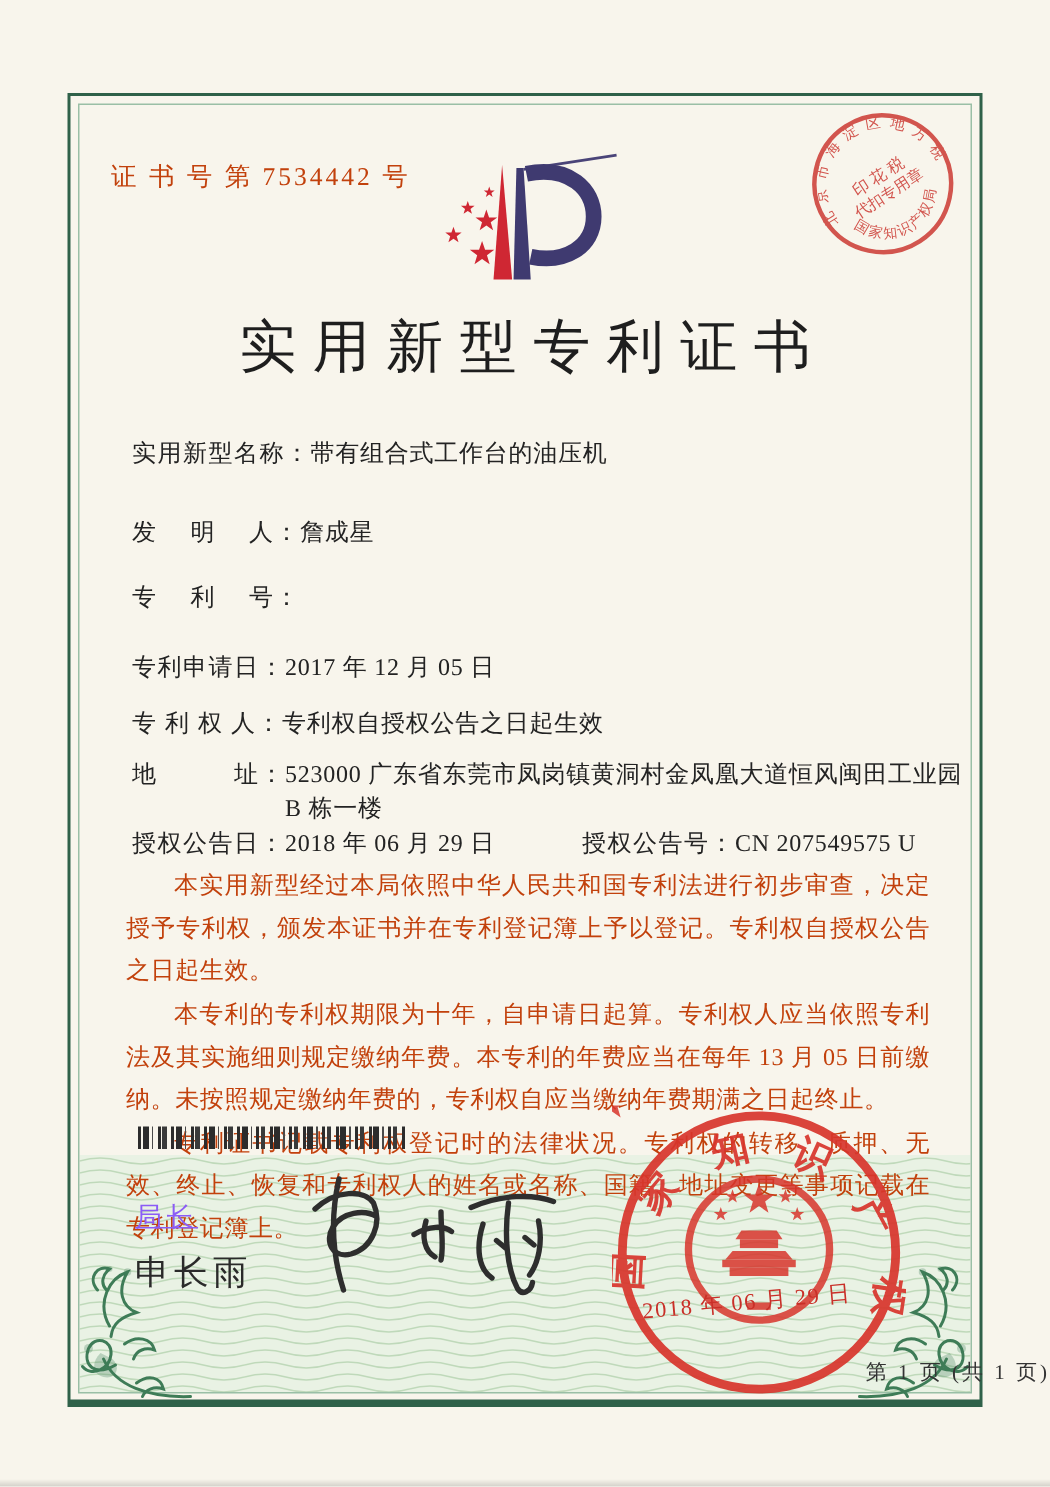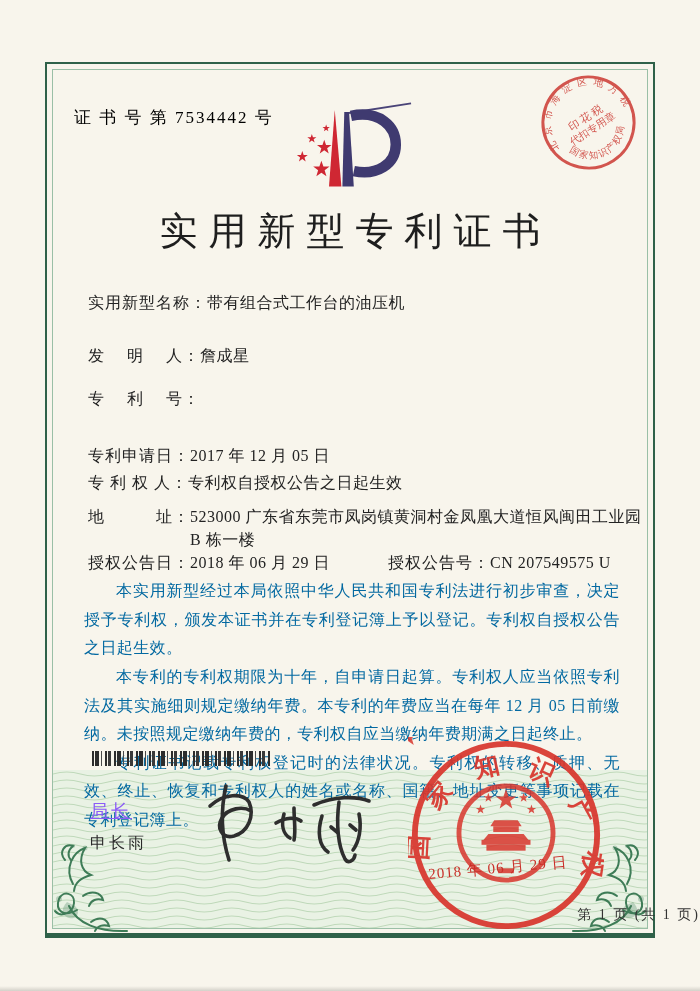--- a/index.html
+++ b/index.html
@@ -11,49 +11,49 @@
     color:#262626;
   }
   .page::after{ content:""; position:absolute; left:0; right:0; bottom:0; height:5px;
     background:linear-gradient(to bottom, rgba(0,0,0,0), rgba(0,0,0,.15)); }
   
   .border-outer { position:absolute; left:45px; top:62px; width:610px; height:876px;
     border:2px solid #2f6149; border-bottom-width:5px; }
   .border-inner { position:absolute; left:52px; top:69px; width:596px; height:860px;
     border:1px solid #9abfa6; }
   
-  .cert-no { position:absolute; left:74px; top:106px; font-size:17px; letter-spacing:2px; color:#000000; }
+  .cert-no { position:absolute; left:74px; top:106px; font-size:17px; letter-spacing:2px; color:#c2410c; }
   .logo { position:absolute; left:288px; top:100px; width:124px; height:106px; }
   .title { position:absolute; left:0; top:206px; width:100%; text-align:center;
     font-size:38px; letter-spacing:11px; color:#1e1e1e; text-indent:11px; }
   
   .row { position:absolute; left:88px; font-size:16px; color:#232323; display:flex; line-height:1.45; }
   .row .lbl { white-space:pre; letter-spacing:1px; flex:none; }
   .row .val { letter-spacing:.5px; }
-  .r1{top:291px} .r2{top:344px} .r3{top:387px} .r4{top:444px} .r5{top:471px}
+  .r1{top:291px} .r2{top:344px} .r3{top:387px} .r4{top:434px} .r5{top:471px}
   .r6{top:505px} .r6 .val{width:452px;}
   .r7{top:551px} .r8{top:551px; left:388px;}
   
   .body-text { position:absolute; left:84px; top:577px; width:536px;
-    font-size:16px; line-height:1.79; color:#0369a1; }
+    font-size:16px; line-height:1.79; color:#c2410c; }
   .body-text p { text-indent:2em; letter-spacing:.4px; text-align:justify; }
   
   .barcode { position:absolute; left:92px; top:751px; width:178px; height:15px;
     background:
       repeating-linear-gradient(90deg,#2c2c2c 0 2px, rgba(0,0,0,0) 2px 3px,
         #2c2c2c 3px 7px, rgba(0,0,0,0) 7px 9px,
         #4a4a4a 9px 10px, rgba(0,0,0,0) 10px 13px,
         #2c2c2c 13px 15px, rgba(0,0,0,0) 15px 16px,
         #3a3a3a 16px 19px, rgba(0,0,0,0) 19px 22px); }
   
   .wave-zone { position:absolute; left:53px; top:770px; width:594px; height:159px; }
   
   .signer-title { position:absolute; left:90px; top:799px; font-size:18px; letter-spacing:3px; color:#8b5cf6;
     font-family:"Liberation Sans","DejaVu Sans",sans-serif;text-decoration:underline; }
-  .signer-name  { position:absolute; left:90px; top:833px; font-size:16px; letter-spacing:3px; color:#2a2a2a;
+  .signer-name  { position:absolute; left:90px; top:833px; font-size:23px; letter-spacing:3px; color:#2a2a2a;
     font-family:"Liberation Sans","DejaVu Sans",sans-serif; }
   .signature { position:absolute; left:198px; top:772px; width:178px; height:100px; }
   
   .seal { position:absolute; left:408px; top:737px; width:196px; height:196px; opacity:.92; }
   .seal-date { position:absolute; left:428px; top:858px; width:160px; font-size:15px; letter-spacing:1px;
     color:#c92f28; transform:rotate(-5deg); white-space:nowrap; }
   .tax-stamp { position:absolute; left:539px; top:73px; width:99px; height:99px;
     transform:rotate(-33deg); opacity:.85; }
   
   .footer-page { position:absolute; left:0; top:906px; width:100%; text-align:right;
@@ -160,21 +160,21 @@
     <span class="lbl">授权公告日：</span>
     <span class="val">2018 年 06 月 29 日</span>
   </div>
   <div class="row r8">
     <span class="lbl">授权公告号：</span>
     <span class="val">CN 207549575 U</span>
   </div>
 
   <div class="body-text">
     <p>本实用新型经过本局依照中华人民共和国专利法进行初步审查，决定授予专利权，颁发本证书并在专利登记簿上予以登记。专利权自授权公告之日起生效。</p>
-    <p>本专利的专利权期限为十年，自申请日起算。专利权人应当依照专利法及其实施细则规定缴纳年费。本专利的年费应当在每年 12 月 05 日前缴纳。未按照规定缴纳年费的，专利权自应当缴纳年费期满之日起终止。</p>
+    <p>本专利的专利权期限为十年，自申请日起算。专利权人应当依照专利法及其实施细则规定缴纳年费。本专利的年费应当在每年 13 月 05 日前缴纳。未按照规定缴纳年费的，专利权自应当缴纳年费期满之日起终止。</p>
     <p>专利证书记载专利权登记时的法律状况。专利权的转移、质押、无效、终止、恢复和专利权人的姓名或名称、国籍、地址变更等事项记载在专利登记簿上。</p>
   </div>
 
   <div class="barcode"></div>
 
   <div class="signer-title">局长</div>
   <div class="signer-name">申长雨</div>
 
   <svg class="signature" viewBox="0 0 178 100">
     <g fill="none" stroke="#2e2e2e" stroke-width="3.6" stroke-linecap="round">

